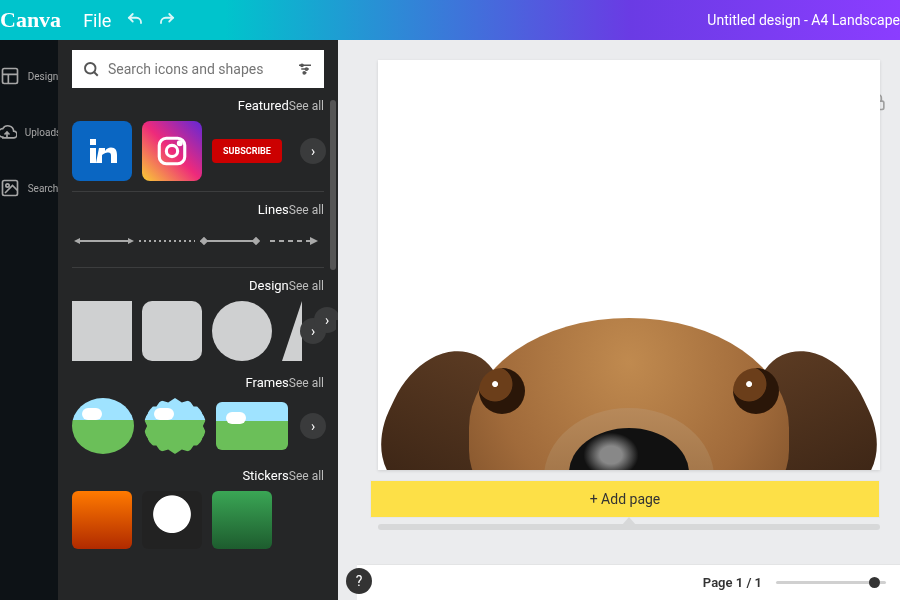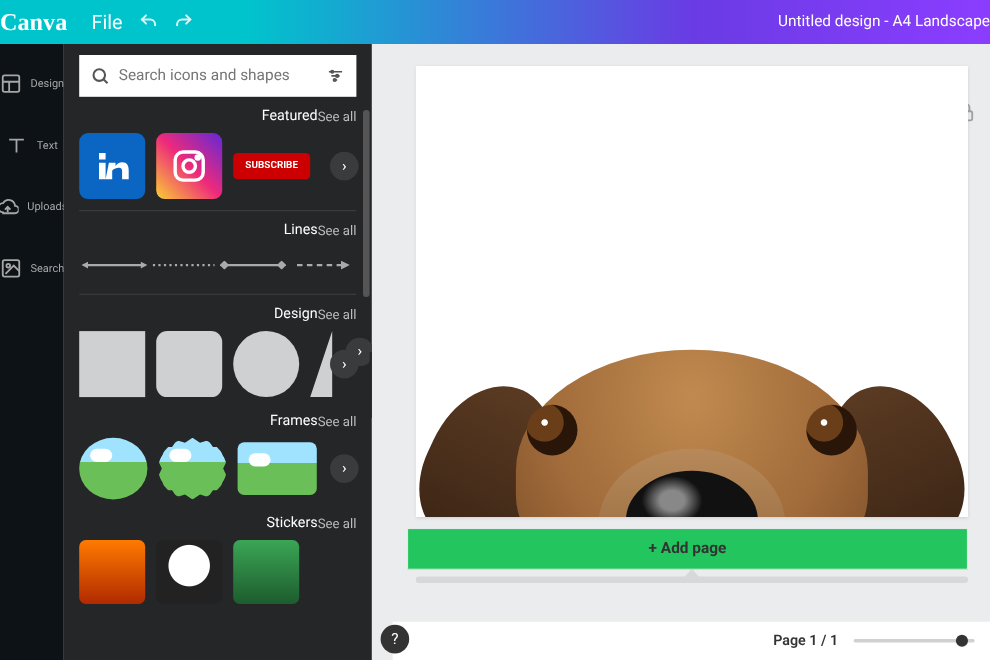--- a/index.html
+++ b/index.html
@@ -61,21 +61,21 @@
   .dog{position:absolute; left:50%; top:58%; transform:translateX(-50%); width:440px; height:240px;}
   .ear{position:absolute;width:110px;height:150px;background:linear-gradient(180deg,#5a3a22,#3d2616);border-radius:60% 60% 50% 50%;top:50px;}
   .ear.left{left:-20px;transform:rotate(25deg);}
   .ear.right{right:-20px;transform:rotate(-25deg);}
   .head{position:absolute;left:60px;right:60px;top:20px;bottom:0;background:radial-gradient(ellipse at 50% 20%, #c08a4f 0%, #a06a3a 60%, #7a4d28 100%);border-radius:50% 50% 40% 40%;}
   .eye{position:absolute;width:46px;height:46px;background:radial-gradient(circle at 35% 35%, #fff 0 6%, #6b3e1a 8% 40%, #2a1608 42% 100%);border-radius:50%;top:70px;}
   .eye.l{left:70px;} .eye.r{right:70px;}
   .snout{position:absolute;left:50%;transform:translateX(-50%);top:110px;width:170px;height:140px;background:linear-gradient(180deg,#b7895a,#8e6238);border-radius:50% 50% 40% 40%;}
   .nose{position:absolute;left:50%;transform:translateX(-50%);top:130px;width:120px;height:90px;background:radial-gradient(ellipse at 35% 30%, #888 0 10%, #111 25% 100%);border-radius:50%;}
 
-  .add-page{ position:absolute; left:32px; right:20px; top:440px; height:38px; background:#22c55e; display:flex;align-items:center;justify-content:center;font-size:14px;font-weight:700;color:#333;cursor:pointer;border:1px solid #e6e7e8;}
+  .add-page{ position:absolute; left:32px; right:20px; top:440px; height:38px; background:#fde047; display:flex;align-items:center;justify-content:center;font-size:14px;font-weight:400;color:#333;cursor:pointer;border:1px solid #e6e7e8;}
   .footer{ height:36px; background:#fff; border-top:1px solid #e3e4e5; display:flex; align-items:center; justify-content:flex-end; padding:0 14px; gap:14px; font-size:13px; color:#333;margin-left:19px;}
   .page-count{font-weight:600;}
   .zoom{display:flex;align-items:center;gap:6px;}
   .zoom-track{width:110px;height:3px;background:#d0d0d0;border-radius:2px;position:relative;}
   .zoom-thumb{position:absolute;right:6px;top:-4px;width:11px;height:11px;border-radius:50%;background:#333;}
   .help{position:absolute;left:346px;bottom:6px;width:26px;height:26px;border-radius:50%;background:#333;color:#fff;display:flex;align-items:center;justify-content:center;font-size:14px;cursor:pointer;}
   .hruler{position:absolute;left:40px;right:20px;top:484px;height:6px;background:#d7d8d9;border-radius:3px;}
   .caret{position:absolute;left:50%;top:-7px;transform:translateX(-50%);width:14px;height:8px;background:#d7d8d9;clip-path:polygon(0 100%,50% 0,100% 100%);}
 </style>
 </head>
@@ -107,28 +107,20 @@
           <svg width="20" height="20" viewBox="0 0 24 24" fill="none" stroke="currentColor" stroke-width="2">
             <rect x="3" y="3" width="18" height="18" rx="2"></rect>
             <path d="M3 10h18M10 10v11"></path>
           </svg>
         </span>
       <span>Design</span>
     </div>
     <div class="rail-item">
       <span class="rail-ico">
           <svg width="20" height="20" viewBox="0 0 24 24" fill="none" stroke="currentColor" stroke-width="2">
-            <path d="M4 6h16M12 6v14"></path>
-          </svg>
-        </span>
-      <span>Text</span>
-    </div>
-    <div class="rail-item">
-      <span class="rail-ico">
-          <svg width="20" height="20" viewBox="0 0 24 24" fill="none" stroke="currentColor" stroke-width="2">
             <path d="M7 18a5 5 0 010-10 7 7 0 0113 3 4 4 0 010 8H7z"></path>
             <path d="M12 12v6M9 15l3-3 3 3"></path>
           </svg>
         </span>
       <span>Uploads</span>
     </div>
     <div class="rail-item">
       <span class="rail-ico">
           <svg width="20" height="20" viewBox="0 0 24 24" fill="none" stroke="currentColor" stroke-width="2">
             <rect x="3" y="3" width="18" height="18" rx="2"></rect>

